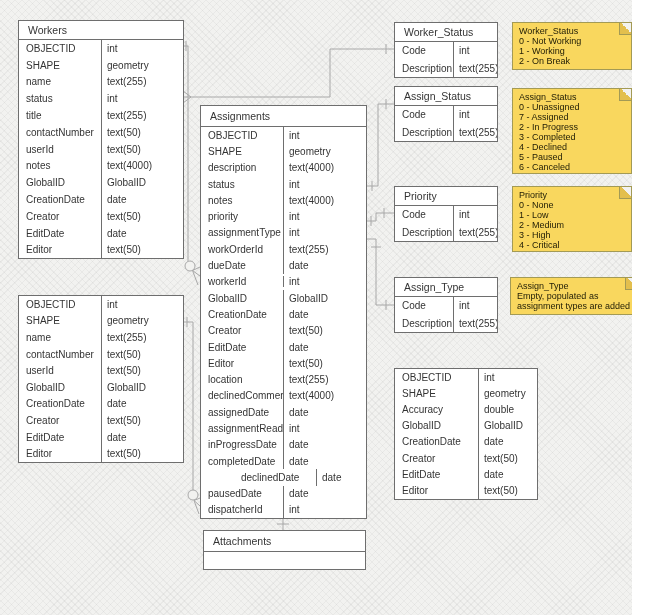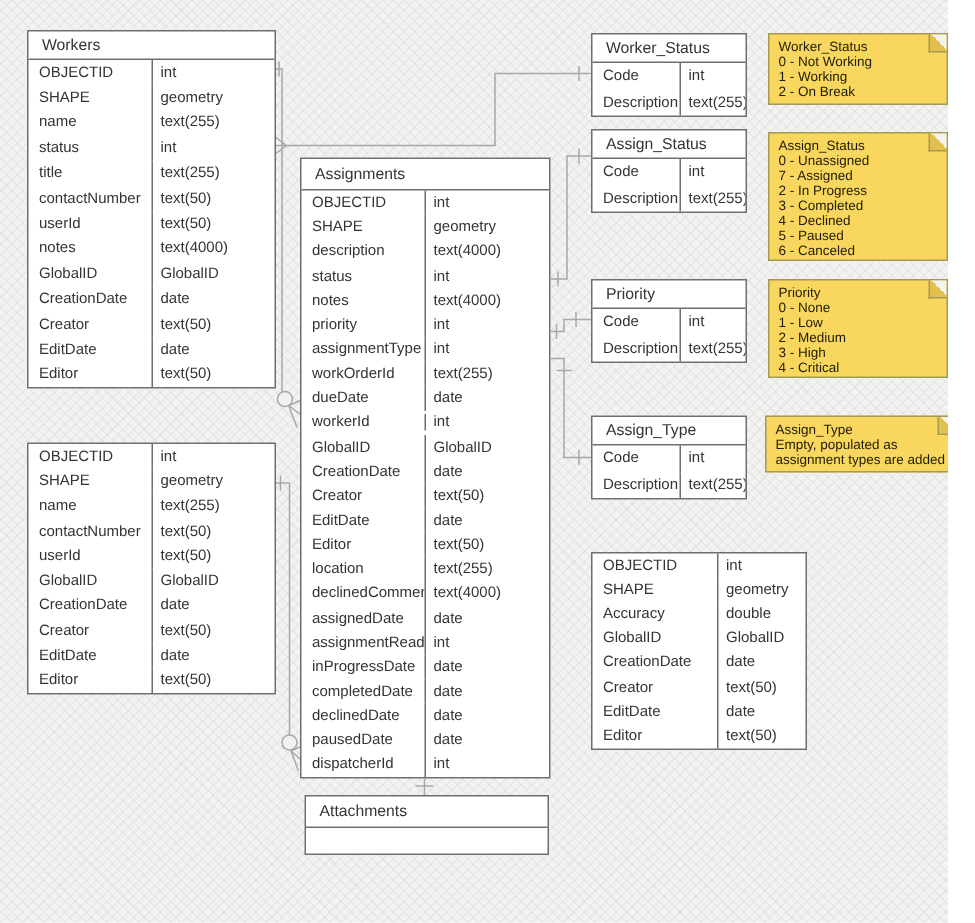--- a/index.html
+++ b/index.html
@@ -279,21 +279,21 @@
         </div>
         <div class="tbl-row" style="height: 16.3px;">
           <div class="cell cell-name" style="flex: 0 0 82px;">inProgressDate</div>
           <div class="cell cell-type">date</div>
         </div>
         <div class="tbl-row" style="height: 16.3px;">
           <div class="cell cell-name" style="flex: 0 0 82px;">completedDate</div>
           <div class="cell cell-type">date</div>
         </div>
         <div class="tbl-row" style="height: 16.3px;">
-          <div class="cell cell-name" style="flex: 0 0 82px;">declinedDate</div>
+          <div class="cell cell-name" style="flex: 0 0 82px; margin-left: 33px;">declinedDate</div>
           <div class="cell cell-type">date</div>
         </div>
         <div class="tbl-row" style="height: 16.3px;">
           <div class="cell cell-name" style="flex: 0 0 82px;">pausedDate</div>
           <div class="cell cell-type">date</div>
         </div>
         <div class="tbl-row" style="height: 16.3px;">
           <div class="cell cell-name" style="flex: 0 0 82px;">dispatcherId</div>
           <div class="cell cell-type">int</div>
         </div>

